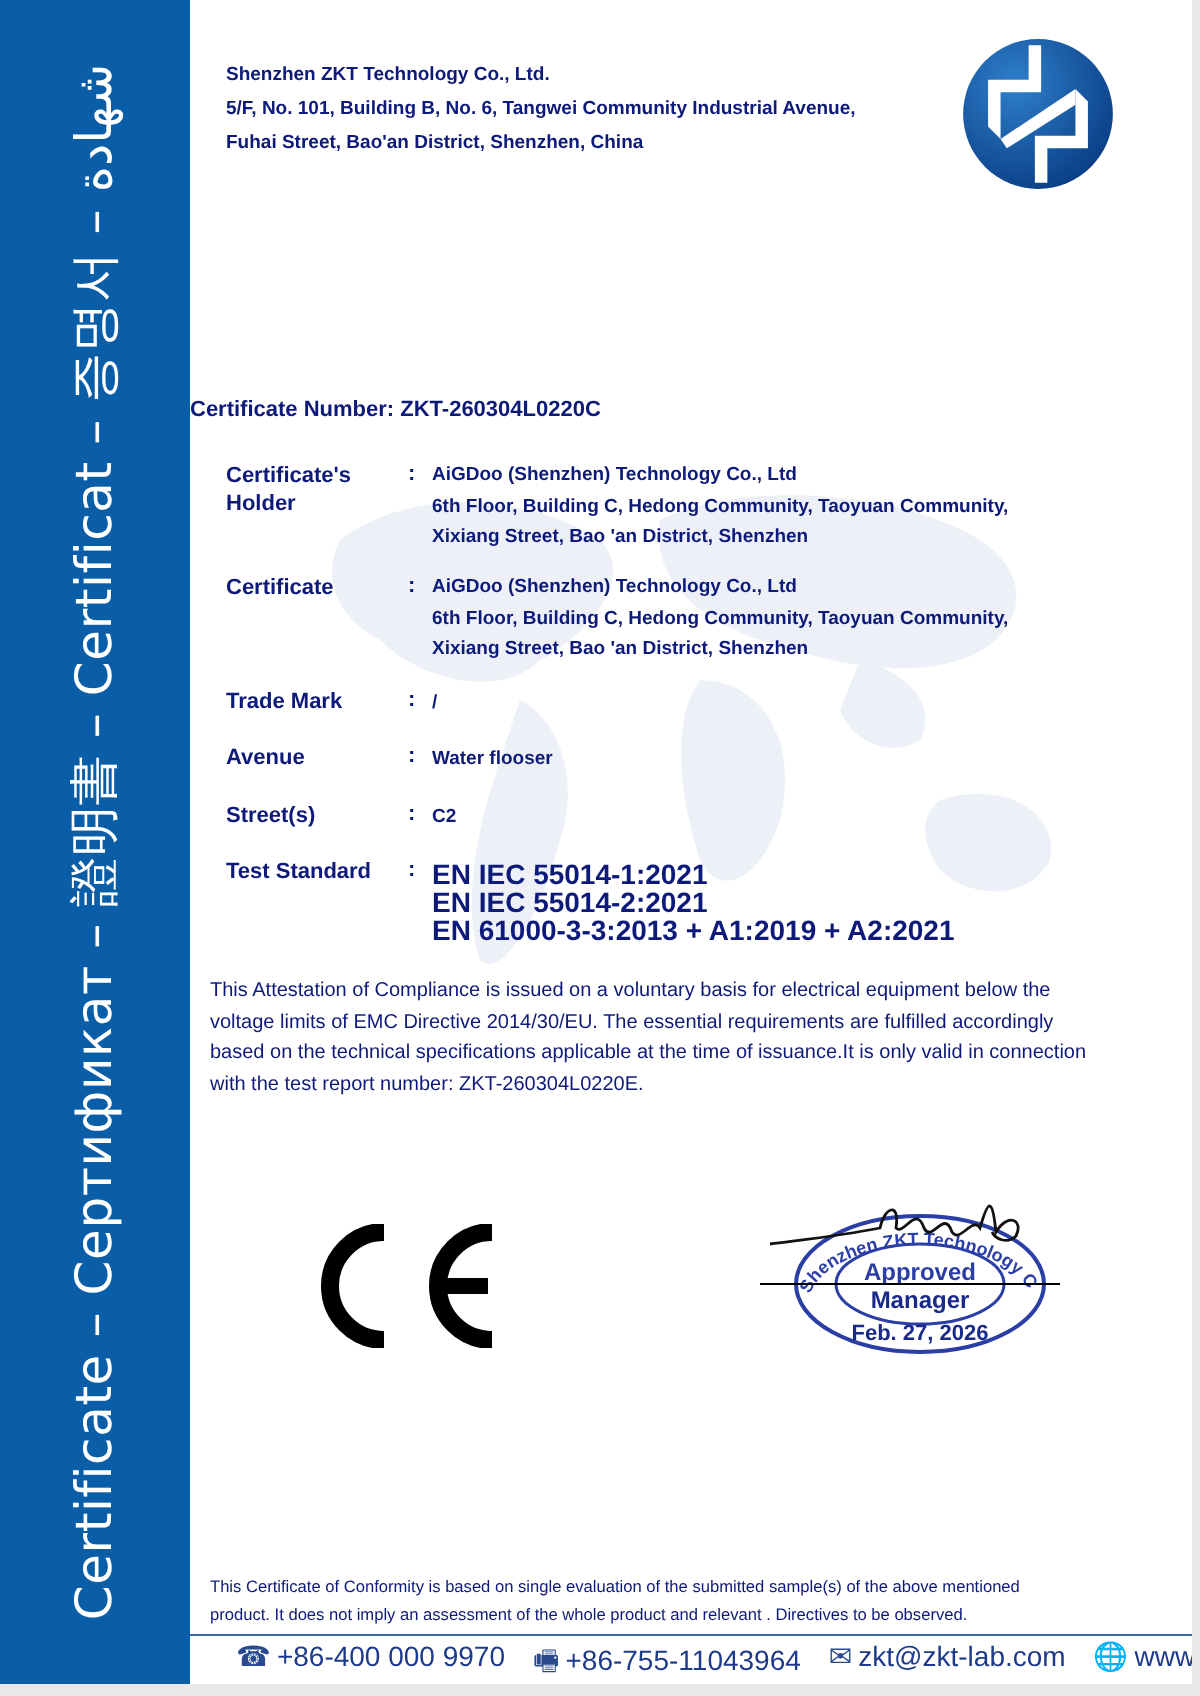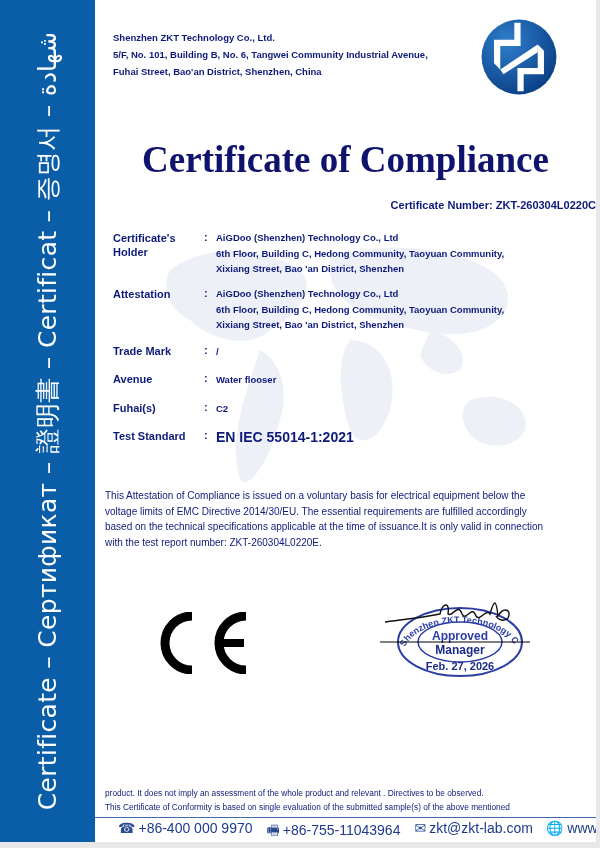--- a/index.html
+++ b/index.html
@@ -24,21 +24,21 @@
     }
     .world-map {
       position: absolute; left: 150px; top: 230px; width: 440px; height: 300px; opacity: 0.55;
     }
     .issuer { position: absolute; left: 113px; top: 29px; color: #0e1a7a; font-weight: bold; font-size: 9.5px; line-height: 17px; }
     .logo { position: absolute; left: 480px; top: 18px; width: 78px; height: 78px; }
     .title {
       position: absolute; left: 95px; right: 0; top: 138px; text-align: center;
       font-family: "Liberation Serif", serif; font-weight: bold; font-size: 37px; color: #10136e;
     }
-    .cert-no { position: absolute; left: 95px; right: 0; top: 199px; text-align: right; color: #0e1a7a; font-weight: bold; font-size: 11px; }
+    .cert-no { position: absolute; left: 95px; right: 0; top: 199px; text-align: left; color: #0e1a7a; font-weight: bold; font-size: 11px; }
     .field { position: absolute; left: 113px; color: #0e1a7a; font-weight: bold; font-size: 11px; }
     .field .lbl { position: absolute; left: 0; top: 0; width: 88px; line-height: 14px; }
     .field .colon { position: absolute; left: 91px; top: 0; }
     .field .val { position: absolute; left: 103px; top: 0; width: 380px; font-size: 9.5px; line-height: 15.5px; white-space: nowrap; }
     .std .val { font-size: 14px; line-height: 14px; }
     .attestation { position: absolute; left: 105px; top: 488px; width: 440px; color: #0e1a7a; font-size: 10px; line-height: 15.5px; }
     .ce { position: absolute; left: 148px; top: 612px; width: 100px; height: 62px; }
     .stamp { position: absolute; left: 380px; top: 592px; width: 150px; height: 90px; }
     .footer-note { position: absolute; left: 105px; top: 786px; width: 460px; color: #0e1a7a; font-size: 8.3px; line-height: 14px; white-space: nowrap; }
     .footer-rule { position: absolute; left: 95px; right: 0; top: 817px; height: 1px; background: #3b6aa8; }
@@ -77,38 +77,37 @@
         <stop offset="0%" stop-color="#2f7fcb"></stop>
         <stop offset="100%" stop-color="#0a3f86"></stop>
       </radialGradient>
     </defs>
     <circle cx="50" cy="50" r="48" fill="url(#lg)"></circle>
     <path d="M44 6 L44 28 L18 28 L18 58 L26 66 L26 36 L52 36 L52 6Z" fill="#ffffff"></path>
     <path d="M56 94 L56 72 L82 72 L82 42 L74 34 L74 64 L48 64 L48 94Z" fill="#ffffff"></path>
     <path d="M26 66 L74 34 L74 44 L30 72Z" fill="#ffffff"></path>
   </svg>
 
-  <div class="title">Certificate of Compliance</div>
   <div class="cert-no">Certificate Number: ZKT-260304L0220C</div>
 
   <div class="field" style="top:231px;">
     <div class="lbl">
       <div>Certificate's</div>
       <div>Holder</div>
     </div>
     <div class="colon">:</div>
     <div class="val" style="top:-1px;">
       <div>AiGDoo (Shenzhen) Technology Co., Ltd</div>
       <div>6th Floor, Building C, Hedong Community, Taoyuan Community,</div>
       <div>Xixiang Street, Bao 'an District, Shenzhen</div>
     </div>
   </div>
 
   <div class="field" style="top:287px;">
-    <div class="lbl">Attestation</div>
+    <div class="lbl">Certificate</div>
     <div class="colon">:</div>
     <div class="val" style="top:-1px;">
       <div>AiGDoo (Shenzhen) Technology Co., Ltd</div>
       <div>6th Floor, Building C, Hedong Community, Taoyuan Community,</div>
       <div>Xixiang Street, Bao 'an District, Shenzhen</div>
     </div>
   </div>
 
   <div class="field" style="top:344px;">
     <div class="lbl">Trade Mark</div>
@@ -116,30 +115,32 @@
     <div class="val">/</div>
   </div>
 
   <div class="field" style="top:372px;">
     <div class="lbl">Avenue</div>
     <div class="colon">:</div>
     <div class="val">Water flooser</div>
   </div>
 
   <div class="field" style="top:401px;">
-    <div class="lbl">Fuhai(s)</div>
+    <div class="lbl">Street(s)</div>
     <div class="colon">:</div>
     <div class="val">C2</div>
   </div>
 
   <div class="field std" style="top:429px;">
     <div class="lbl">Test Standard</div>
     <div class="colon">:</div>
     <div class="val" style="top:1px;">
       <div>EN IEC 55014-1:2021</div>
+      <div>EN IEC 55014-2:2021</div>
+      <div>EN 61000-3-3:2013 + A1:2019 + A2:2021</div>
     </div>
   </div>
 
   <div class="attestation">This Attestation of Compliance is issued on a voluntary basis for electrical equipment below the voltage limits of EMC Directive 2014/30/EU. The essential requirements are fulfilled accordingly based on the technical specifications applicable at the time of issuance.It is only valid in connection with the test report number: ZKT-260304L0220E.</div>
 
   <svg class="ce" viewBox="0 0 100 62">
     <path d="M44 4 A27 27 0 1 0 44 58" fill="none" stroke="#000" stroke-width="9"></path>
     <path d="M98 4 A27 27 0 1 0 98 58" fill="none" stroke="#000" stroke-width="9"></path>
     <rect x="72" y="27" width="24" height="8" fill="#000"></rect>
   </svg>
@@ -154,22 +155,22 @@
       <textPath href="#ring">Shenzhen ZKT Technology Co., Ltd.</textPath>
     </text>
     <text x="80" y="48" text-anchor="middle" font-family="Liberation Sans, sans-serif" font-size="12" font-weight="bold" fill="#2b3ea6">Approved</text>
     <line x1="0" y1="50" x2="150" y2="50" stroke="#000" stroke-width="1"></line>
     <text x="80" y="62" text-anchor="middle" font-family="Liberation Sans, sans-serif" font-size="12" font-weight="bold" fill="#1a2a8a">Manager</text>
     <text x="80" y="78" text-anchor="middle" font-family="Liberation Sans, sans-serif" font-size="11" font-weight="bold" fill="#1a2a8a">Feb. 27, 2026</text>
     <path d="M5 30 C20 28 40 26 60 22 C62 12 70 8 68 22 C72 26 78 10 82 22 C86 30 92 12 96 24 C100 30 106 16 110 22 C114 8 116 6 118 24 C124 14 132 18 128 26 C124 30 118 28 116 24" fill="none" stroke="#111" stroke-width="1.4"></path>
   </svg>
 
   <div class="footer-note">
+    <div>This Certificate of Conformity is based on single evaluation of the submitted sample(s) of the above mentioned</div>
     <div>product. It does not imply an assessment of the whole product and relevant . Directives to be observed.</div>
-    <div>This Certificate of Conformity is based on single evaluation of the submitted sample(s) of the above mentioned</div>
   </div>
   <div class="footer-rule"></div>
 
   <div class="contacts">
     <div>
       <span class="ic">☎</span><span>+86-400 000 9970</span>
     </div>
     <div>
       <span class="ic">🖷</span><span>+86-755-11043964</span>
     </div>

